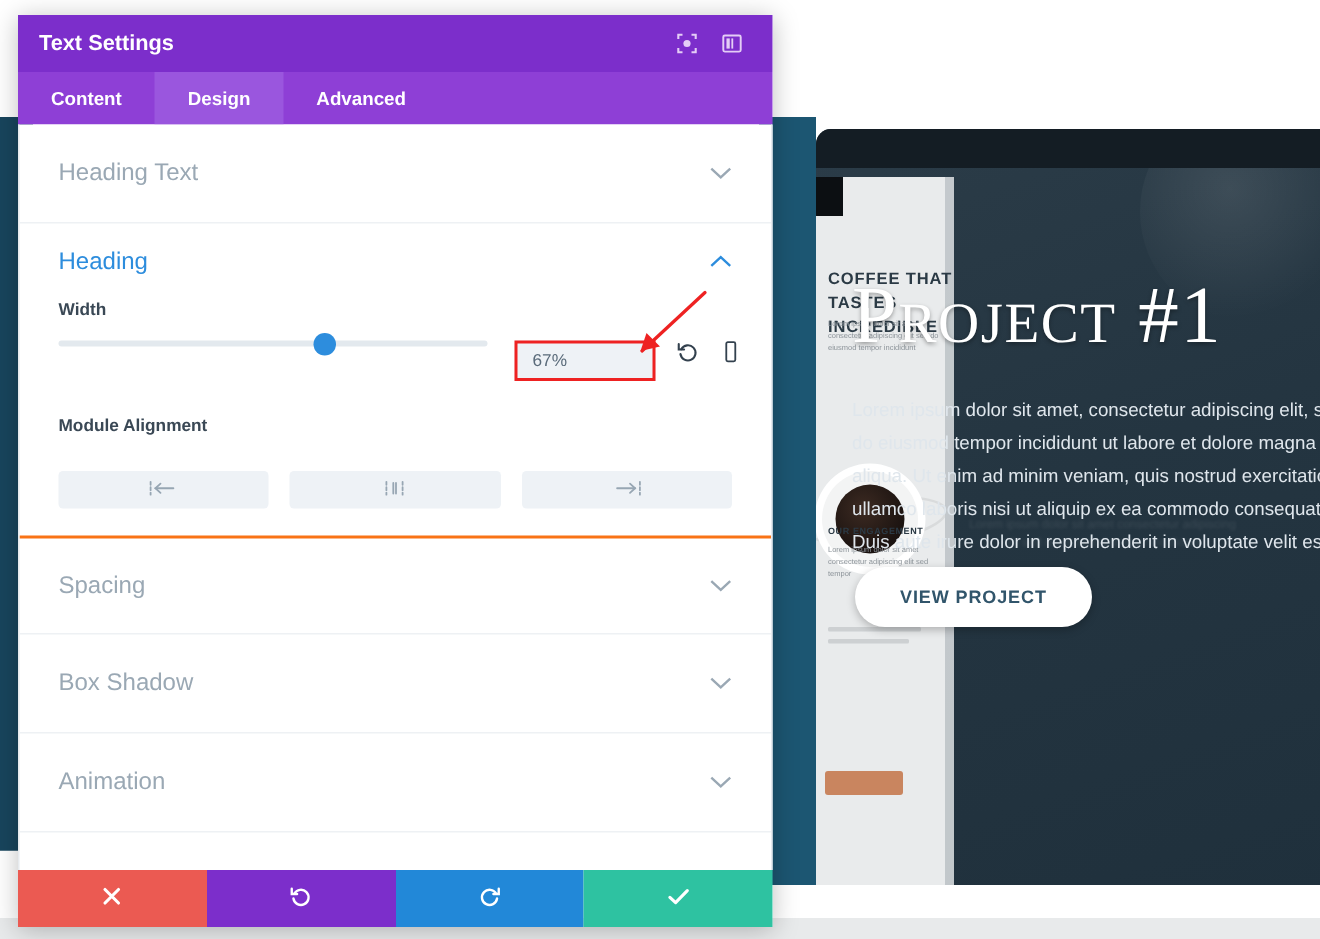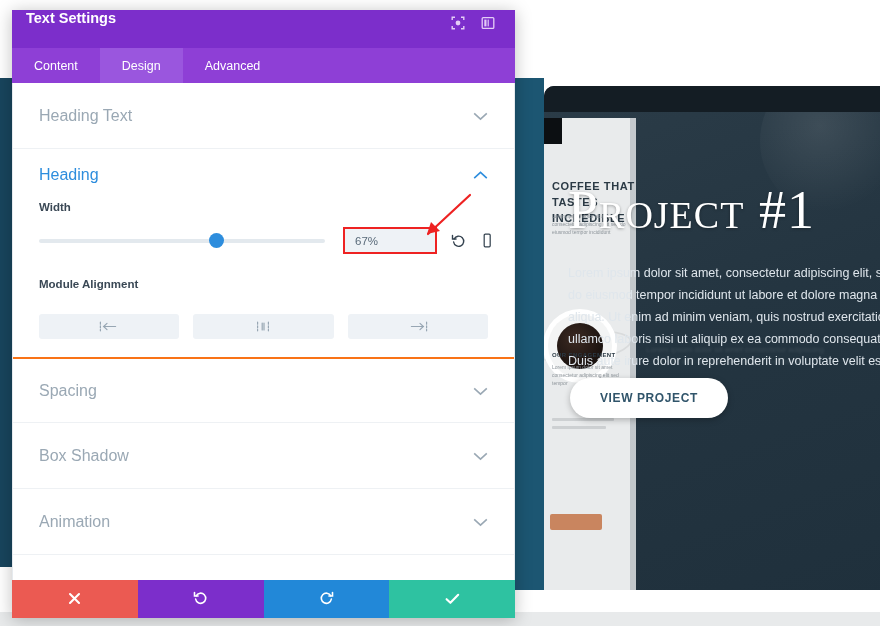--- a/index.html
+++ b/index.html
@@ -137,38 +137,38 @@
 
   
   .modal {
     position: absolute; left: 12px; top: 10px; width: 503px; height: 608px;
     z-index: 50;
     box-shadow: 0 2px 16px rgba(0,0,0,.25);
     display: flex; flex-direction: column;
   }
   .modal-header {
     height: 38px; background: #7c2ecb;
-    display: flex; padding: 0 14px;
+    display: flex; align-items: center; padding: 0 14px;
     flex: 0 0 auto;
   }
   .modal-title {
     color: #ffffff; font-size: 14.5px; font-weight: bold; flex: 1;
   }
   .hdr-icon {
     width: 26px; height: 26px; display: flex; align-items: center;
     justify-content: center; color: #e4cdf6; margin-left: 4px;
   }
   .hdr-icon svg { display: block; }
 
   .modal-tabs {
     height: 35px; background: #8e3fd6; display: flex; flex: 0 0 auto;
   }
   .tab {
     padding: 0 22px; display: flex; align-items: center;
-    color: #ffffff; font-size: 12.5px; font-weight: normal;
+    color: #ffffff; font-size: 12.5px; font-weight: bold;
   }
   .tab.active { background: #9a56de; }
 
   .modal-body {
     flex: 1 1 auto; background: #ffffff; overflow: hidden;
     border-left: 1px solid #e6eaee; border-right: 1px solid #e6eaee;
   }
 
   .acc-row {
     height: 66px; display: flex; align-items: center;
@@ -183,21 +183,21 @@
     height: 52px; display: flex; align-items: center;
     color: #2d8ddd; font-size: 16px;
   }
   .section-head .chev { margin-left: auto; color: #2d8ddd; }
 
   .field-label {
     color: #3a4855; font-size: 11.5px; font-weight: bold;
     margin-bottom: 14px;
   }
 
-  .slider-row { display: flex; align-items: center; gap: 0; margin-bottom: 24px; }
+  .slider-row { display: flex; align-items: flex-start; gap: 0; margin-bottom: 24px; }
   .slider-track {
     position: relative; width: 286px; height: 4px;
     background: #e3e9ee; border-radius: 3px; flex: 0 0 auto;
   }
   .slider-knob {
     position: absolute; top: 50%; left: 62%;
     width: 15px; height: 15px; margin-top: -7.5px; margin-left: -7.5px;
     border-radius: 50%; background: #2d8ddd;
   }
   .num-input {

